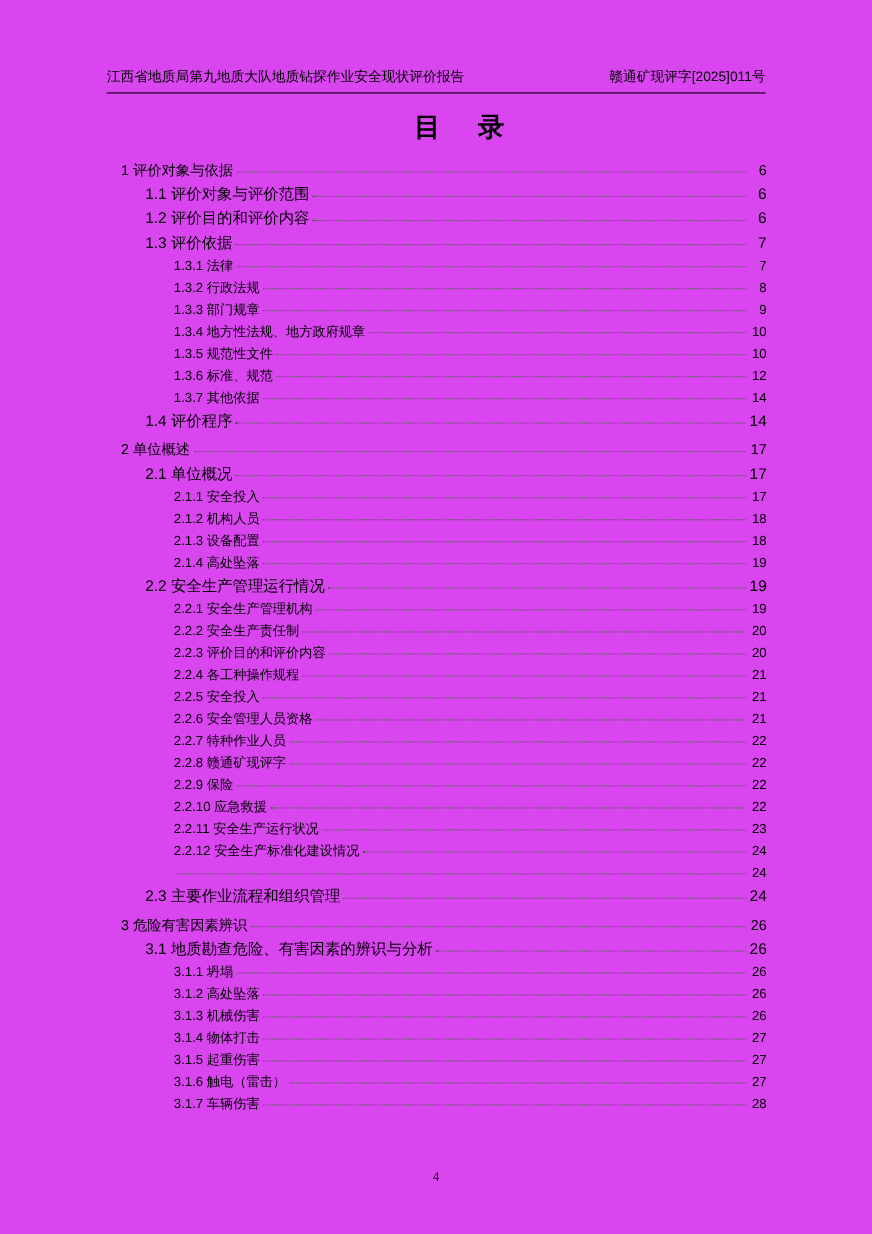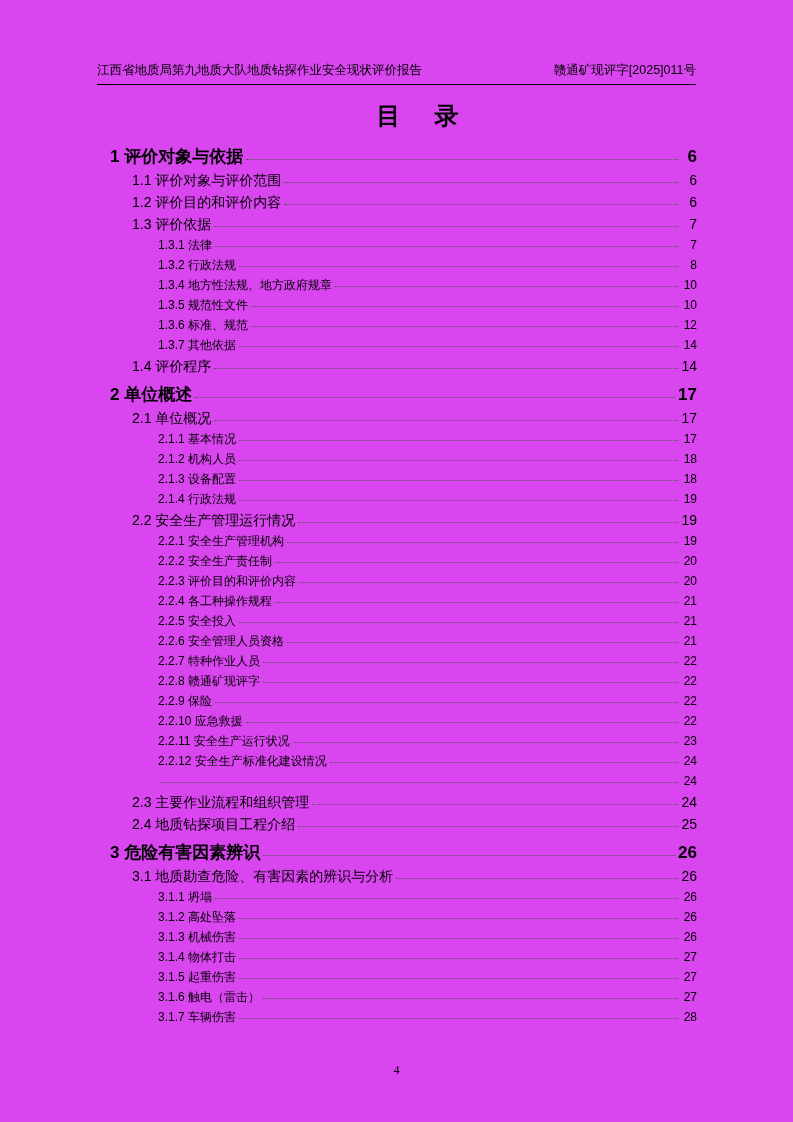--- a/index.html
+++ b/index.html
@@ -83,22 +83,22 @@
     height: 0;
   }
   .toc-entry .pg {
     flex: 0 0 auto;
     text-align: right;
     min-width: 16px;
   }
 
   
   .lvl1 {
-    font-weight: bold;
-    font-size: 17px;
+    font-weight: normal;
+    font-size: 13px;
     margin-top: 13px;
     margin-bottom: 0px;
     padding-left: 0px;
   }
   .lvl1:first-child { margin-top: 0; }
   .lvl2 {
     font-weight: normal;
     font-size: 14px;
     margin-top: 8px;
     padding-left: 22px;
@@ -159,20 +159,25 @@
         <span class="lbl">1.3.1 法律</span>
         <span class="dots"></span>
         <span class="pg">7</span>
       </div>
       <div class="toc-entry lvl3">
         <span class="lbl">1.3.2 行政法规</span>
         <span class="dots"></span>
         <span class="pg">8</span>
       </div>
       <div class="toc-entry lvl3">
+        <span class="lbl">1.3.3 部门规章</span>
+        <span class="dots"></span>
+        <span class="pg">9</span>
+      </div>
+      <div class="toc-entry lvl3">
         <span class="lbl">1.3.4 地方性法规、地方政府规章</span>
         <span class="dots"></span>
         <span class="pg">10</span>
       </div>
       <div class="toc-entry lvl3">
         <span class="lbl">1.3.5 规范性文件</span>
         <span class="dots"></span>
         <span class="pg">10</span>
       </div>
       <div class="toc-entry lvl3">
@@ -194,36 +199,36 @@
         <span class="lbl">2 单位概述</span>
         <span class="dots"></span>
         <span class="pg">17</span>
       </div>
       <div class="toc-entry lvl2">
         <span class="lbl">2.1 单位概况</span>
         <span class="dots"></span>
         <span class="pg">17</span>
       </div>
       <div class="toc-entry lvl3">
-        <span class="lbl">2.1.1 基本情况</span>
+        <span class="lbl">2.1.1 安全投入</span>
         <span class="dots"></span>
         <span class="pg">17</span>
       </div>
       <div class="toc-entry lvl3">
         <span class="lbl">2.1.2 机构人员</span>
         <span class="dots"></span>
         <span class="pg">18</span>
       </div>
       <div class="toc-entry lvl3">
         <span class="lbl">2.1.3 设备配置</span>
         <span class="dots"></span>
         <span class="pg">18</span>
       </div>
       <div class="toc-entry lvl3">
-        <span class="lbl">2.1.4 行政法规</span>
+        <span class="lbl">2.1.4 高处坠落</span>
         <span class="dots"></span>
         <span class="pg">19</span>
       </div>
       <div class="toc-entry lvl2">
         <span class="lbl">2.2 安全生产管理运行情况</span>
         <span class="dots"></span>
         <span class="pg">19</span>
       </div>
       <div class="toc-entry lvl3">
         <span class="lbl">2.2.1 安全生产管理机构</span>
@@ -286,25 +291,20 @@
         <span class="pg">24</span>
       </div>
       <div class="toc-entry lvl3">
         <span class="dots"></span>
         <span class="pg">24</span>
       </div>
       <div class="toc-entry lvl2">
         <span class="lbl">2.3 主要作业流程和组织管理</span>
         <span class="dots"></span>
         <span class="pg">24</span>
-      </div>
-      <div class="toc-entry lvl2">
-        <span class="lbl">2.4 地质钻探项目工程介绍</span>
-        <span class="dots"></span>
-        <span class="pg">25</span>
       </div>
       <div class="toc-entry lvl1">
         <span class="lbl">3 危险有害因素辨识</span>
         <span class="dots"></span>
         <span class="pg">26</span>
       </div>
       <div class="toc-entry lvl2">
         <span class="lbl">3.1 地质勘查危险、有害因素的辨识与分析</span>
         <span class="dots"></span>
         <span class="pg">26</span>

